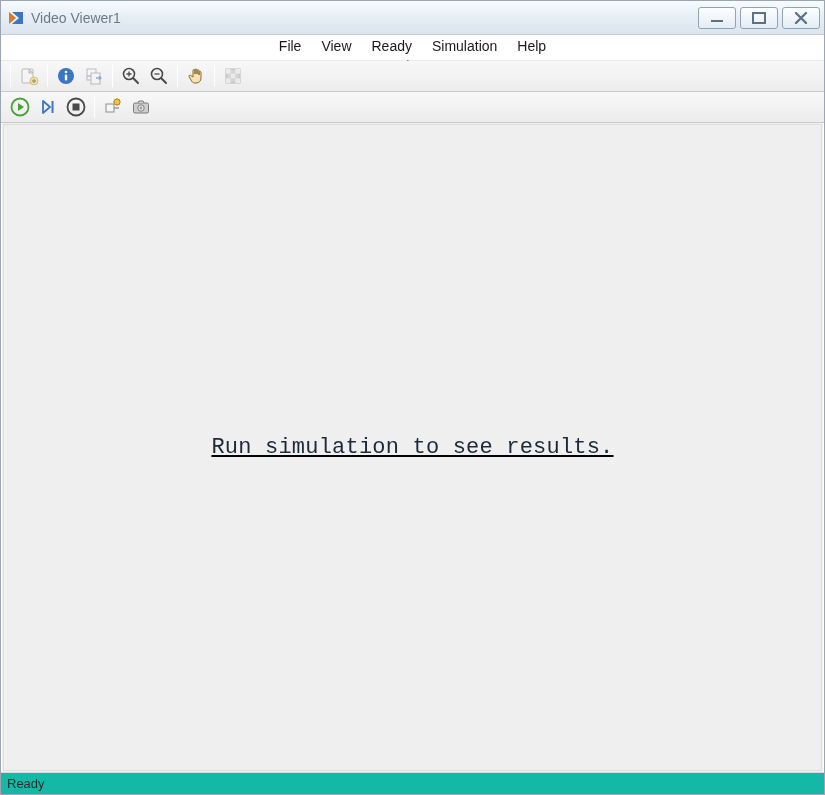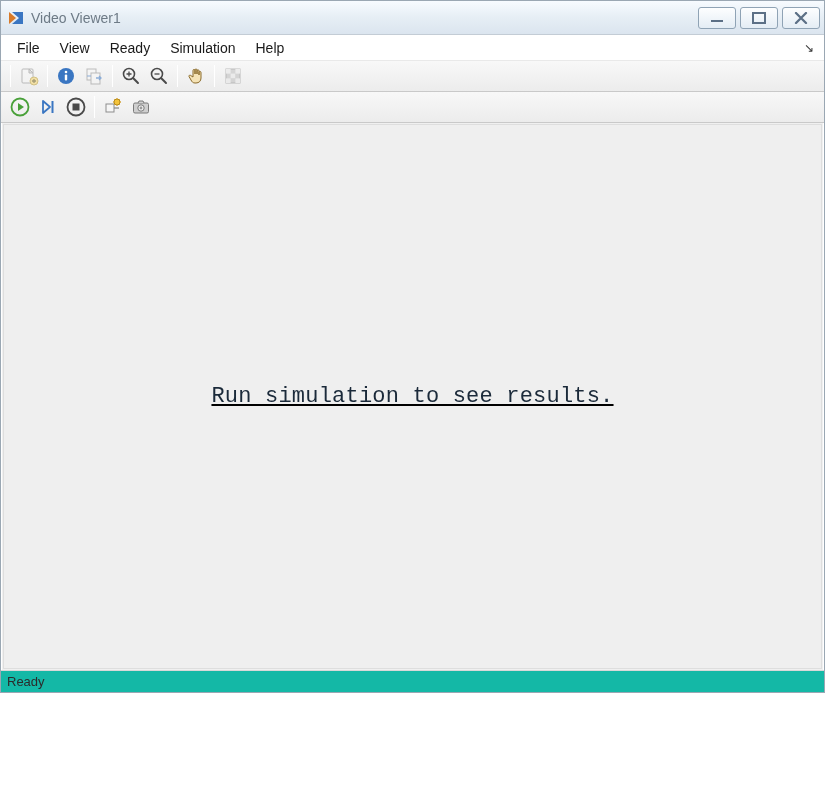--- a/index.html
+++ b/index.html
@@ -1,18 +1,18 @@
 <!DOCTYPE html>
 <html><head>
 <meta charset="utf-8">
 <style>
   * { box-sizing: border-box; margin: 0; padding: 0; }
   html, body { width: 825px; height: 795px; overflow: hidden; font-family: "Segoe UI", Tahoma, sans-serif; }
   .window {
-    width: 825px; height: 693px; display: flex; flex-direction: column;
+    width: 825px; height: 795px; display: flex; flex-direction: column;
     background: #f0f0f0;
     border: 1px solid #9aa7b3;
     box-shadow: inset 0 0 0 1px #ffffff;
   }
   
   .titlebar {
     height: 34px; display: flex; align-items: center;
     background: linear-gradient(to bottom, #f7fbff 0%, #e6eef5 50%, #dbe5ef 100%);
     border-bottom: 1px solid #c3ccd5;
     padding: 0 4px 0 6px;
@@ -26,20 +26,21 @@
     display: flex; align-items: center; justify-content: center;
     color: #5c7086; cursor: pointer;
   }
   .win-btn svg { display: block; }
   
   .menubar {
     height: 26px; background: #ffffff; display: flex; align-items: center;
     padding: 0 6px; font-size: 14px; color: #1a1a1a;
     border-top: 1px solid #fff; border-bottom: 1px solid #e9e9e9;
     justify-content: space-between;
+    flex-direction: column;
   }
   .menubar .menus { display: flex; }
   .menu-item { padding: 2px 10px; cursor: pointer; }
   .menubar .arrow { color: #3a3a3a; font-size: 12px; padding-right: 4px; }
   
   .toolbar {
     height: 31px; display: flex; align-items: center; padding: 0 6px;
     background: linear-gradient(to bottom, #f8f8f8 0%, #ececec 100%);
     border-bottom: 1px solid #c9c9c9;
     gap: 2px;

